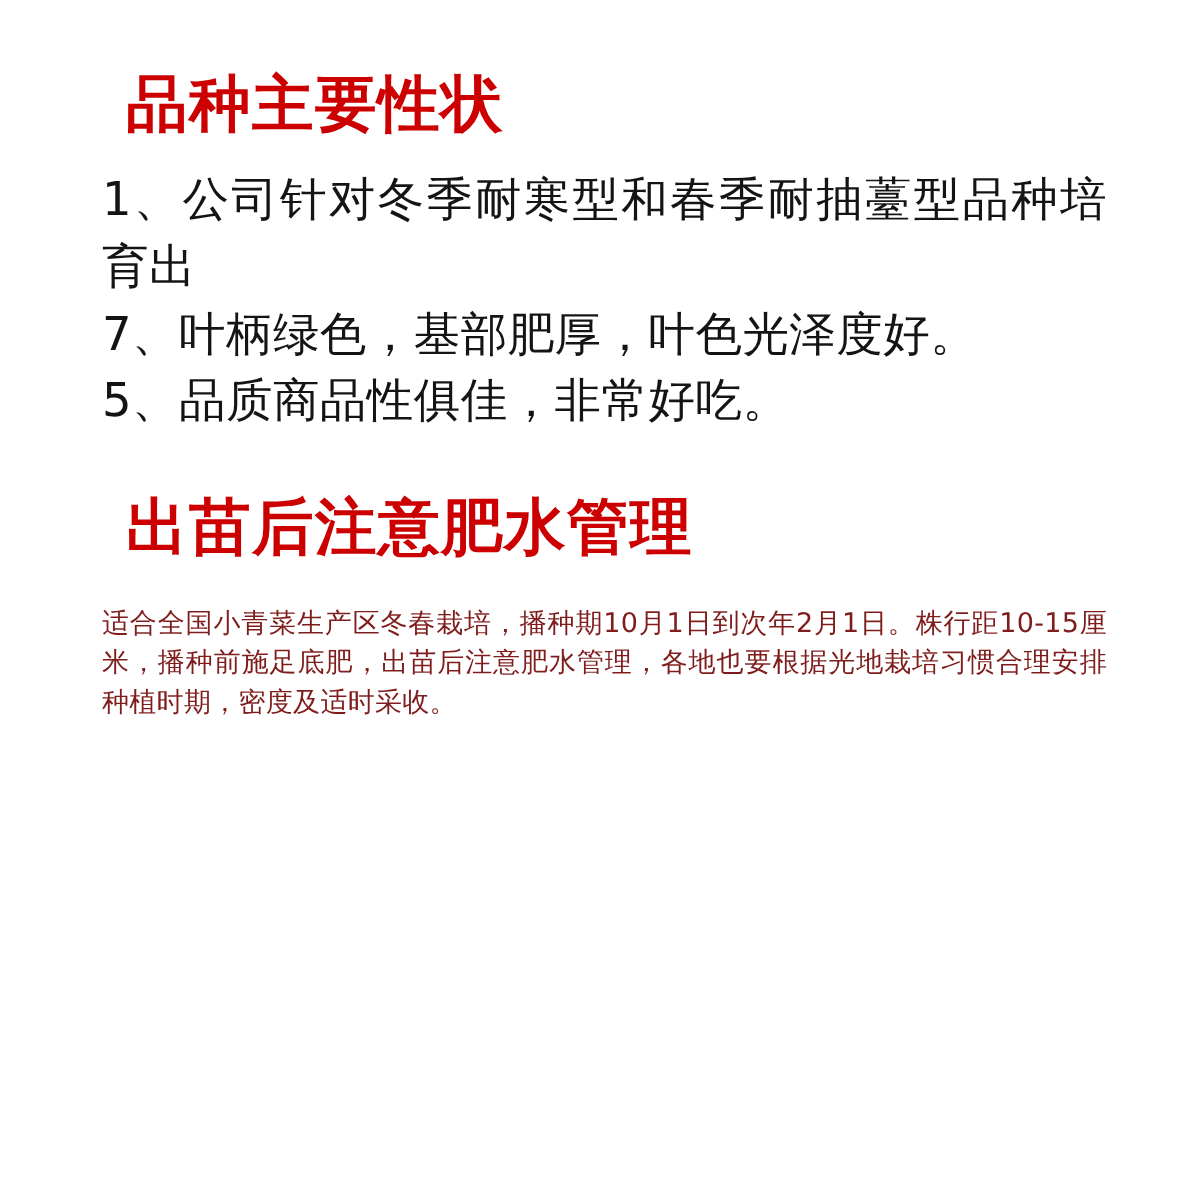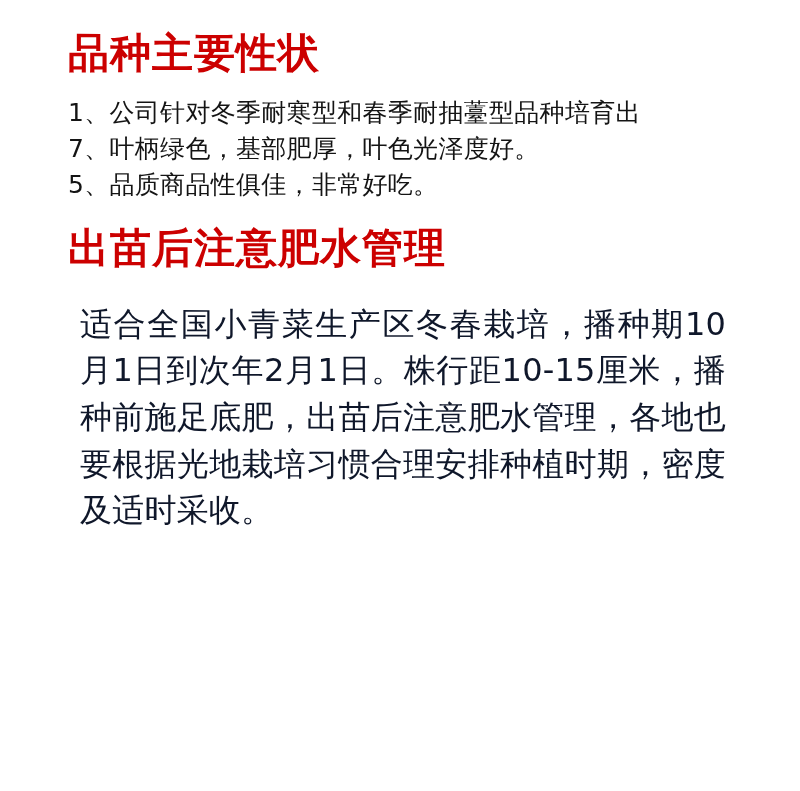--- a/index.html
+++ b/index.html
@@ -19,45 +19,45 @@
     height: 791px;
     box-sizing: border-box;
     padding: 18px 62px 0 68px;
   }
   .section-heading {
     color: #cc0000;
     font-weight: bold;
     font-size: 41px;
     line-height: 1.25;
     letter-spacing: 1px;
-    margin: 0;
+    margin: 16px;
     white-space: nowrap;
   }
   .heading-1 {
     padding-top: 10px;
   }
   .heading-2 {
     padding-top: 20px;
   }
   .body-block {
     margin-top: 16px;
   }
   .body-line {
-    font-size: 25px;
+    font-size: 31px;
     line-height: 1.44;
     color: #141414;
     letter-spacing: 0.3px;
     text-align: justify;
   }
   .body-para {
-    font-size: 32px;
+    font-size: 18px;
     line-height: 1.46;
-    color: #0f172a;
+    color: #7f1d1d;
     letter-spacing: 0.2px;
-    margin: 12px;
+    margin: 0;
     text-align: justify;
   }
   .cultivation-block {
     margin-top: 26px;
   }
   .region-block {
     margin-top: 2px;
   }
 </style>
 </head>

